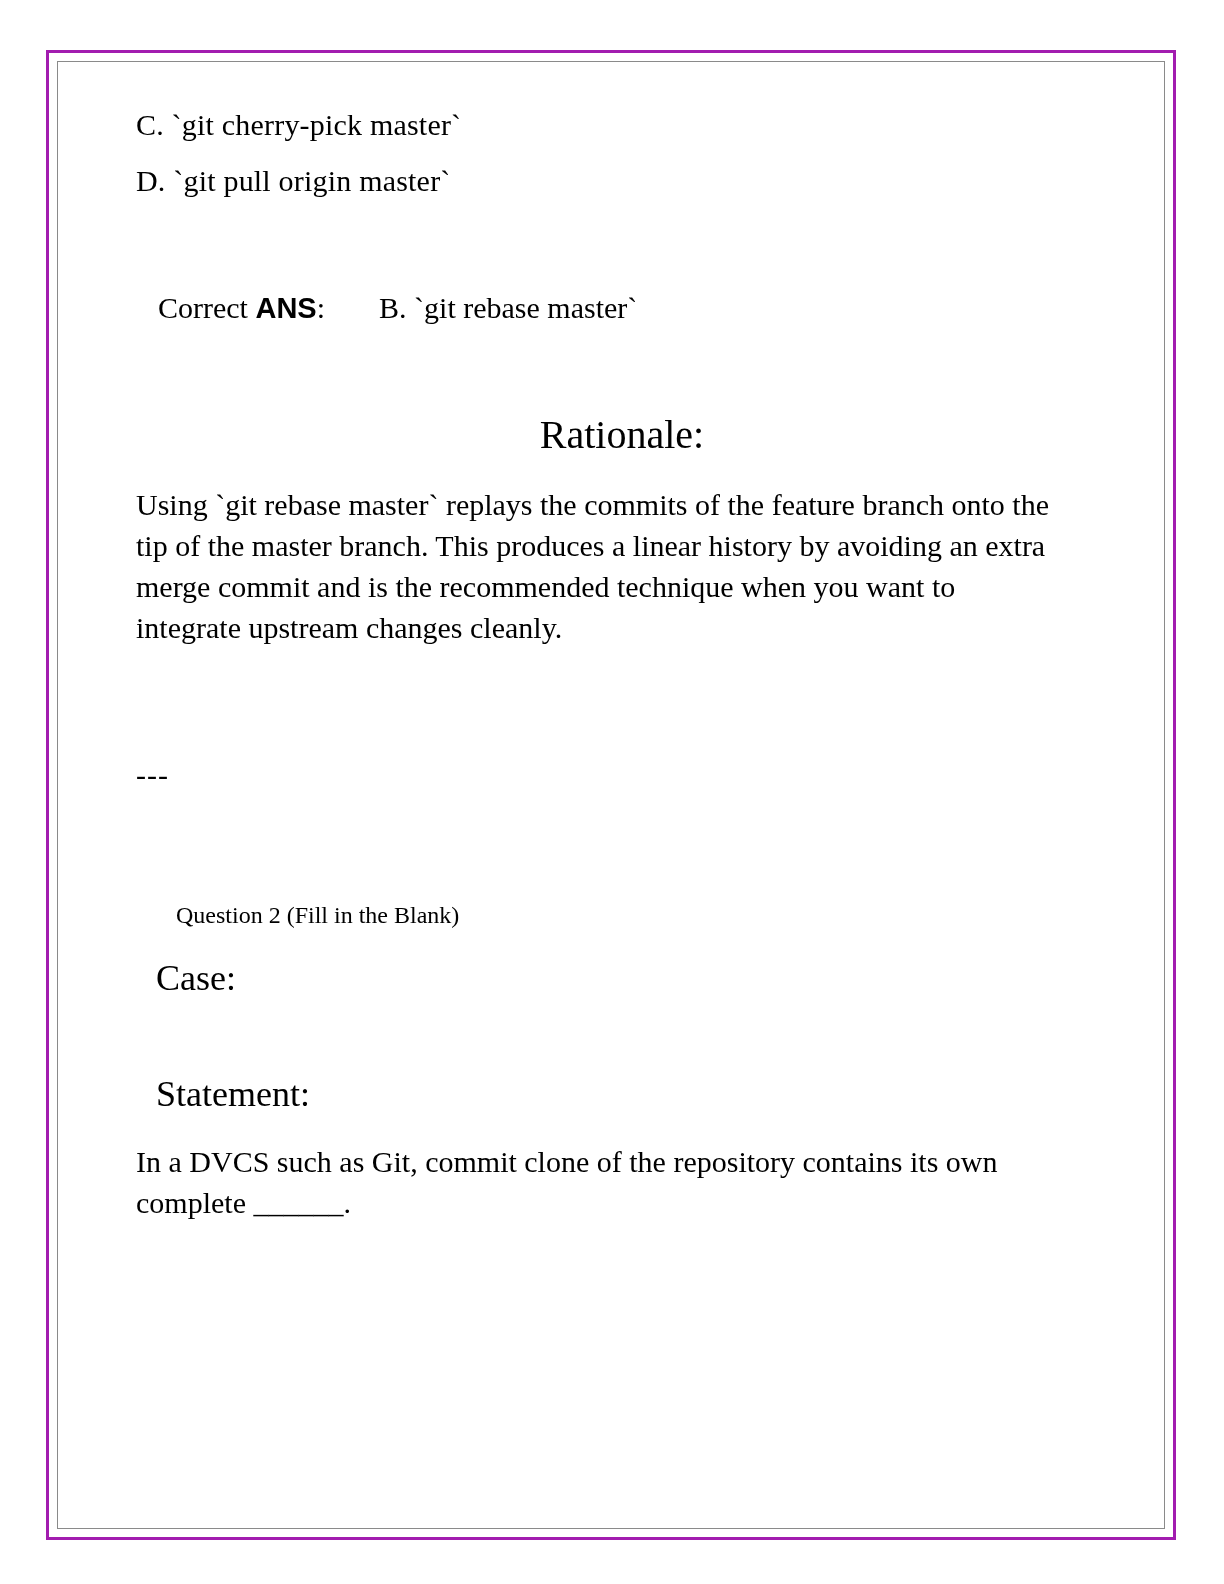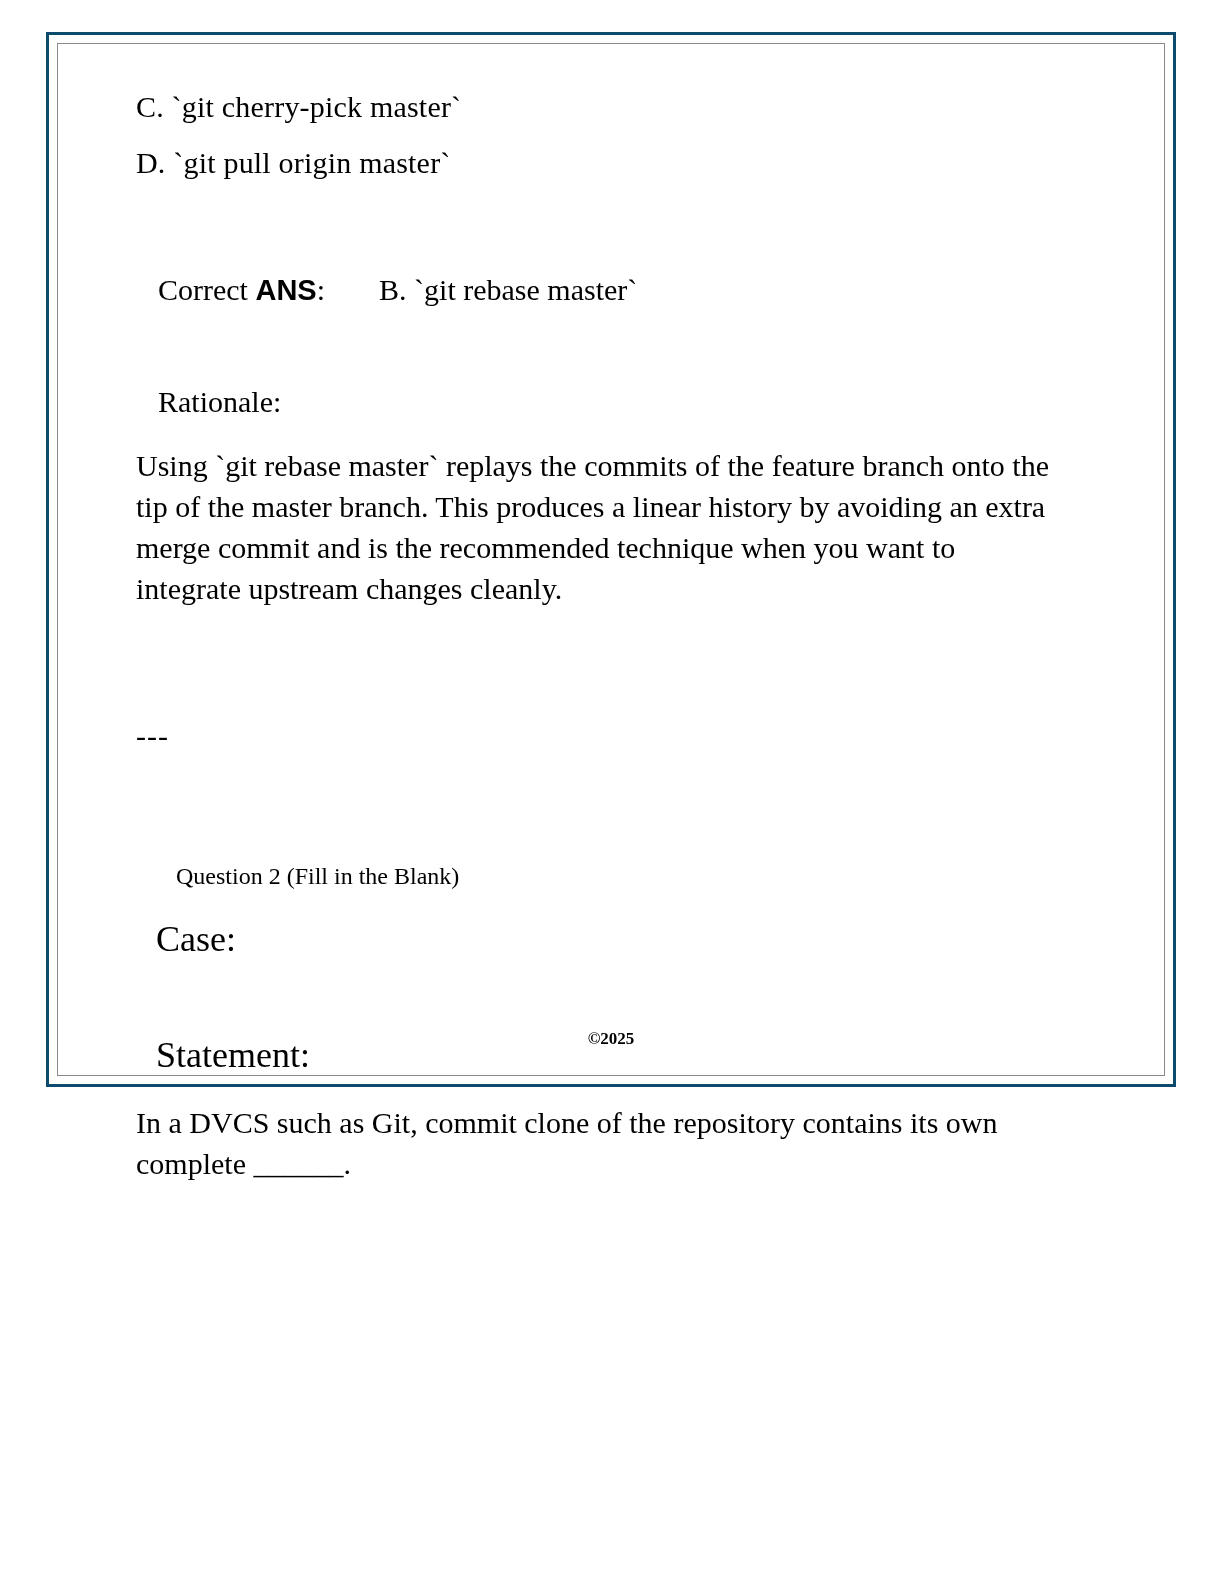--- a/index.html
+++ b/index.html
@@ -9,25 +9,25 @@
   }
   body {
     width: 1224px;
     height: 1584px;
     font-family: "Liberation Serif", serif;
     color: #000000;
   }
   .page {
     position: absolute;
     left: 46px;
-    top: 32px;
+    top: 50px;
     width: 1130px;
-    height: 1055px;
+    height: 1490px;
     box-sizing: border-box;
-    border: 3px solid #0c4a6e;
+    border: 3px solid #a21caf;
     background: #ffffff;
   }
   .page-inner {
     position: absolute;
     left: 8px;
     top: 8px;
     right: 8px;
     bottom: 8px;
     border: 1px solid #8a8a8a;
     background: #ffffff;
@@ -44,34 +44,35 @@
     line-height: 1.25;
     margin: 0 0 18px 0;
     letter-spacing: 0.2px;
   }
   .spacer-lg { height: 74px; }
   .spacer-sm { height: 28px; }
   .spacer-xl { height: 110px; }
 
   .ans-line {
     font-size: 30px;
-    margin: 0 0 4px 22px;
+    margin: 0 0 12px 22px;
     white-space: pre;
   }
   .ans-strong {
     font-family: "Liberation Sans", sans-serif;
     font-weight: bold;
     font-size: 29px;
   }
   .ans-value {
     margin-left: 54px;
   }
   .section-head {
-    font-size: 30px;
+    font-size: 40px;
     margin: 0 0 0 22px;
+    text-align: center;
   }
   .para {
     font-size: 30px;
     line-height: 1.37;
     margin: 26px 0 0 0;
     width: 920px;
   }
   .dashes {
     font-size: 30px;
     margin: 0;
@@ -131,15 +132,14 @@
 
 
       <div class="spacer-lg"></div>
 
       <p class="sub-head">Statement:</p>
 
       <p class="para">In a DVCS such as Git, commit clone of the repository contains its own complete ______.</p>
 
     </div>
 
-    <div class="footer">©2025</div>
   </div>
 </div>
 
 </body></html>

